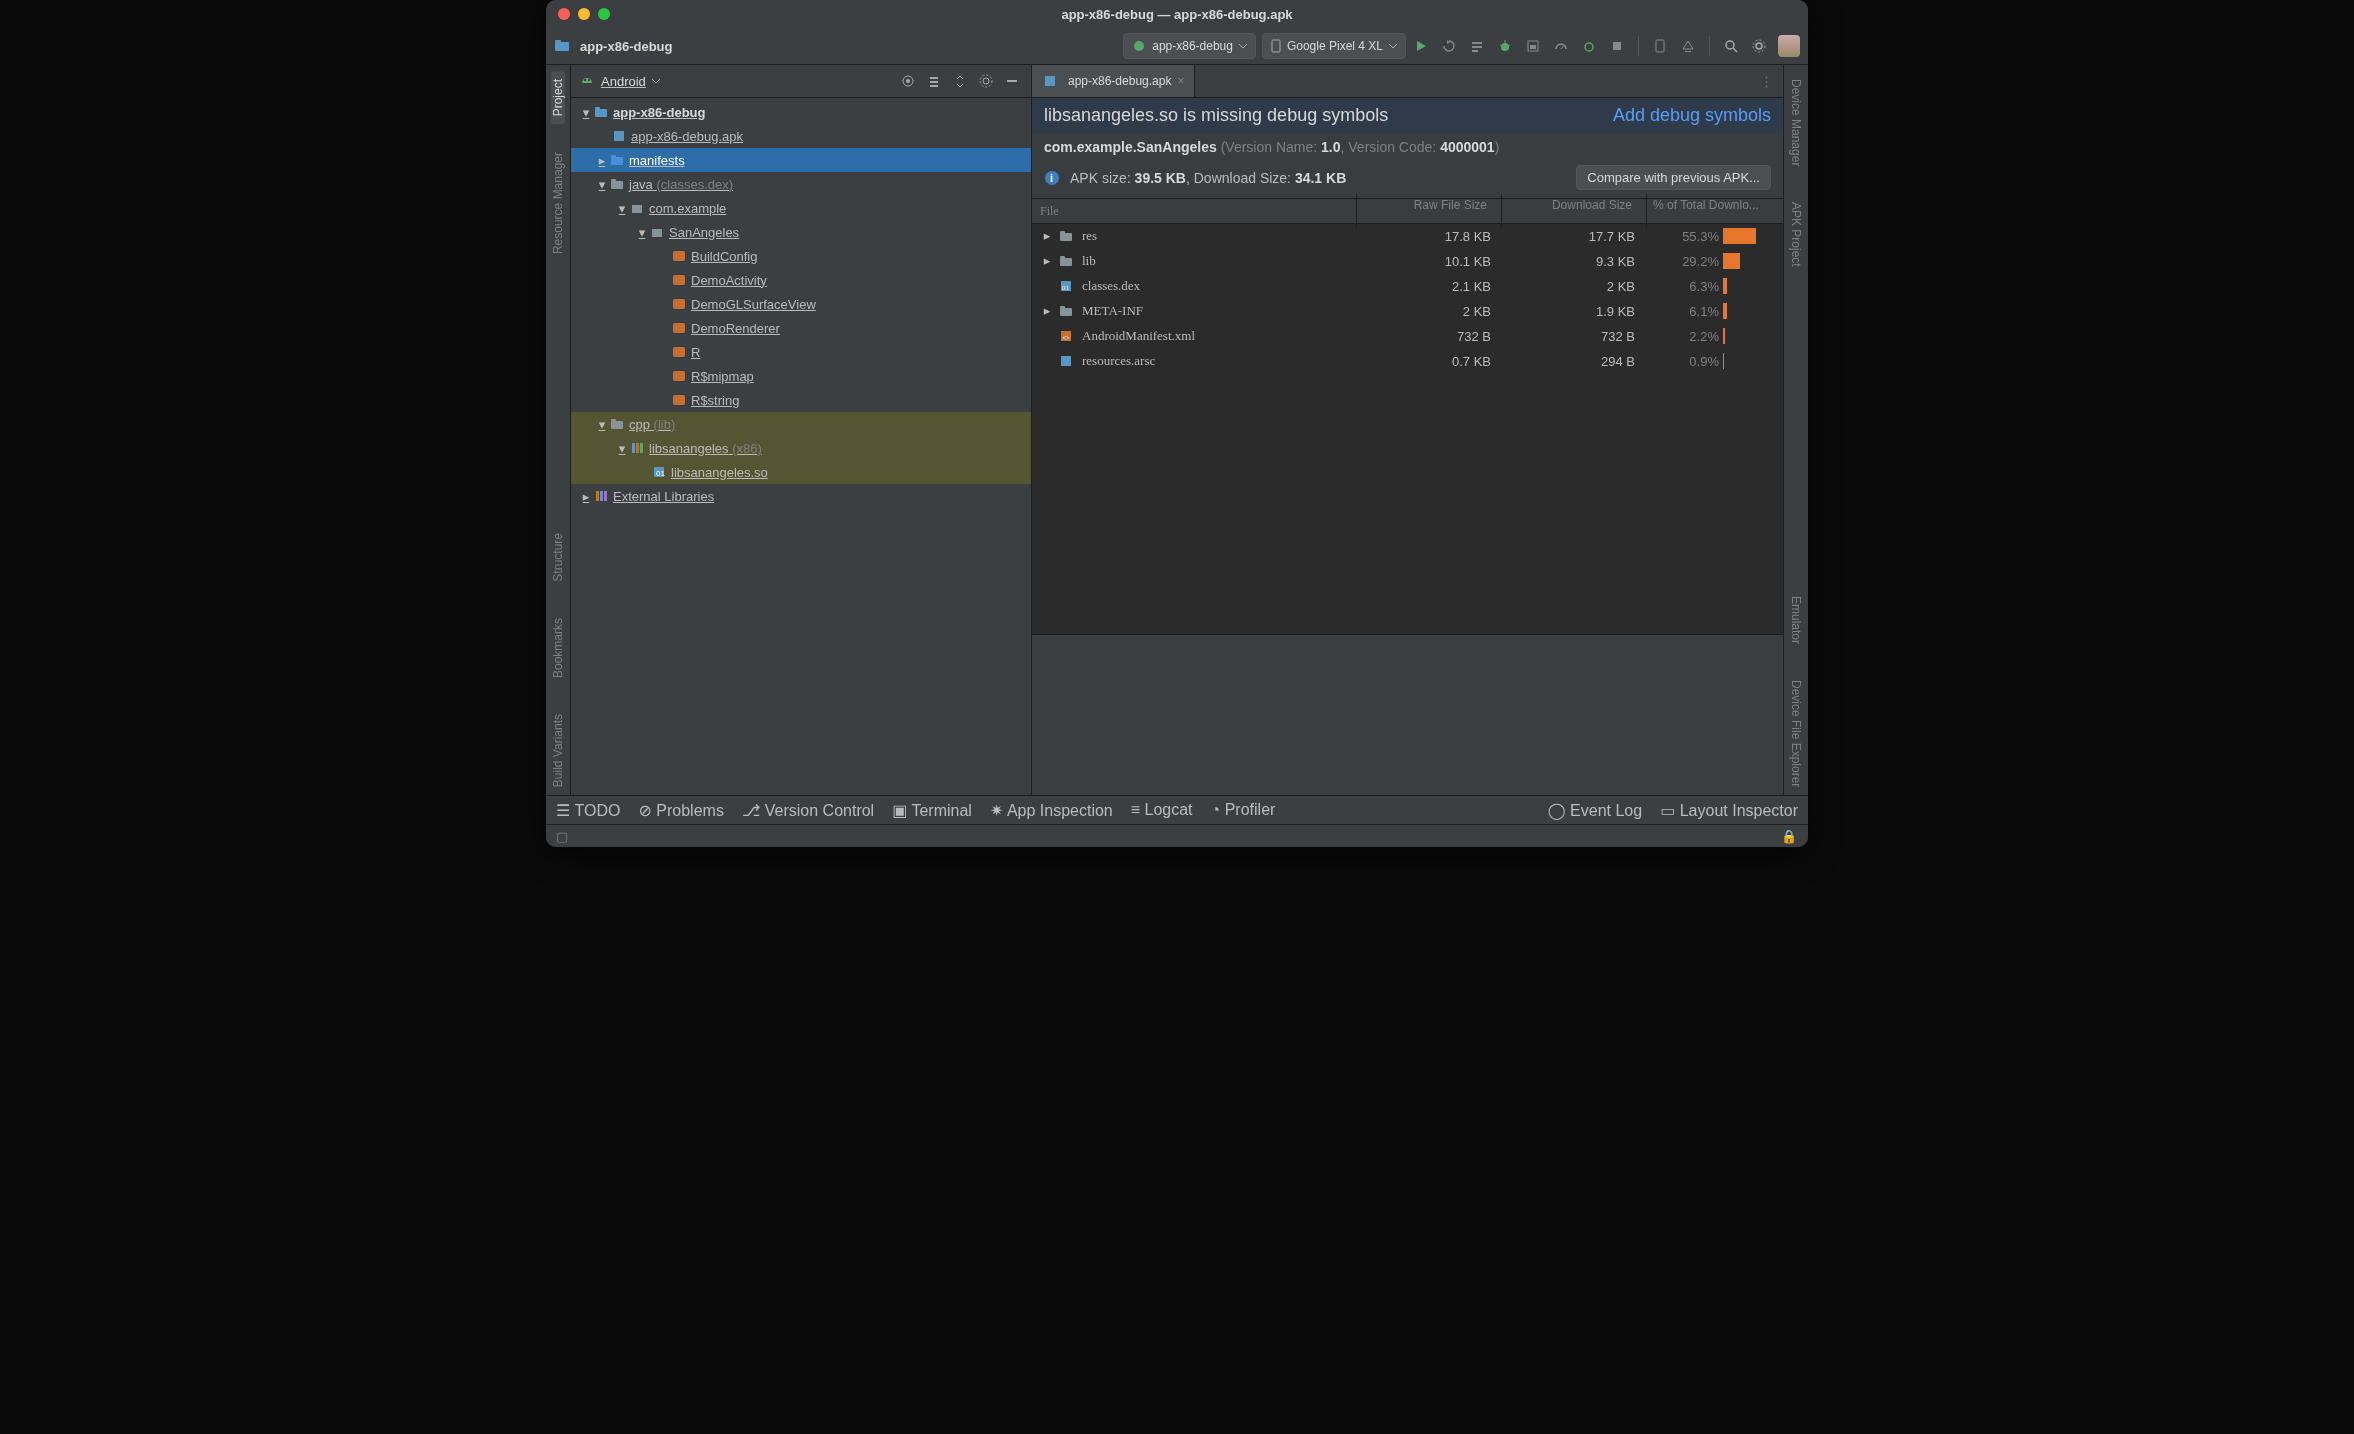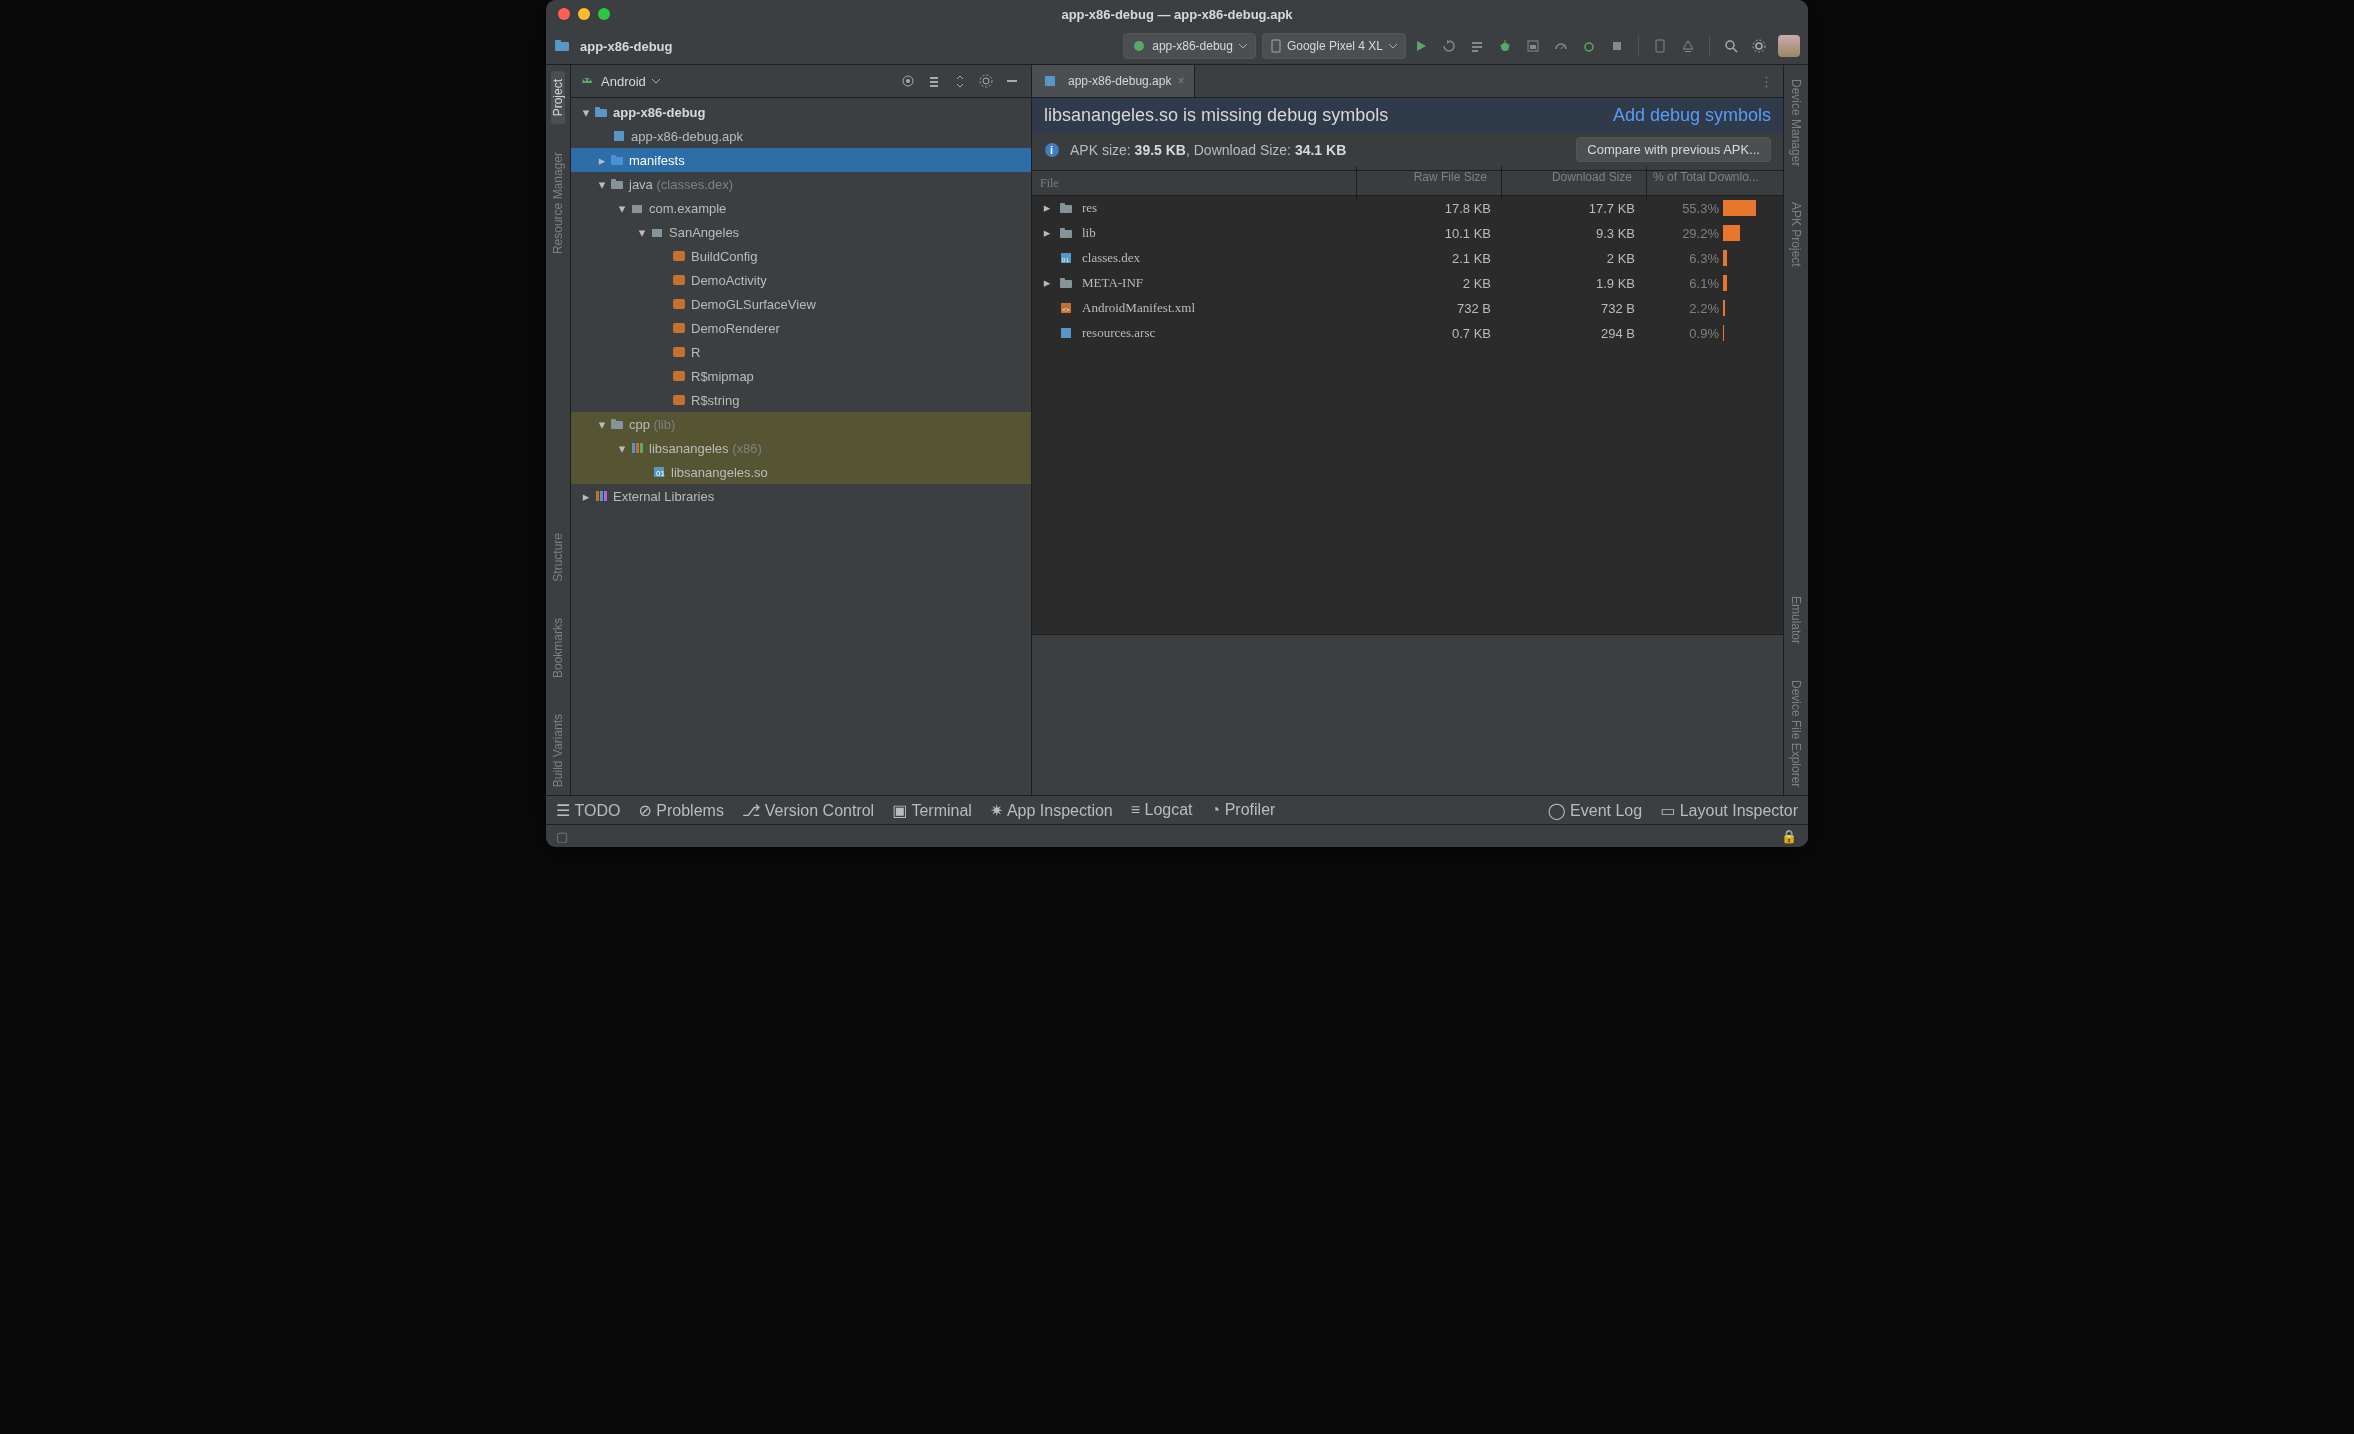--- a/index.html
+++ b/index.html
@@ -147,20 +147,21 @@
     border-radius:3px;
   }
   .gutter.right .vtab {transform:none;}
   
   .project-panel {
     width:460px;
     background:var(--bg-panel);
     display:flex;
     flex-direction:column;
     border-right:1px solid var(--border);
+    text-decoration:underline;
   }
   .panel-header {
     height:32px;
     display:flex;
     align-items:center;
     padding:0 8px;
     gap:8px;
     border-bottom:1px solid var(--border);
   }
   .panel-header .title {
@@ -687,20 +688,24 @@
         <div class="spacer"></div>
         <div class="menu">⋮</div>
       </div>
 
       <div class="banner">
         <span>libsanangeles.so is missing debug symbols</span>
         <span class="spacer"></span>
         <a>Add debug symbols</a>
       </div>
 
+      <div class="apk-meta">
+        <b style="color:var(--fg-bright)">com.example.SanAngeles</b>
+        <span class="dim"> (</span><span class="dim">Version Name:</span> <b>1.0</b><span class="dim">, </span><span class="dim">Version Code:</span> <b>4000001</b><span class="dim">)</span>
+      </div>
       <div class="apk-size-row">
         <span>
             <svg width="16" height="16">
               <circle cx="8" cy="8" r="7" fill="#3f7fbf"></circle>
               <text x="6" y="12" fill="#fff" font-size="11" font-weight="bold">i</text>
             </svg>
           </span>
         <span><span>APK size:</span> <b style="color:var(--fg-bright)">39.5 KB</b>, <span>Download Size:</span> <b style="color:var(--fg-bright)">34.1 KB</b></span>
         <span class="spacer"></span>
         <button class="btn">Compare with previous APK...</button>

